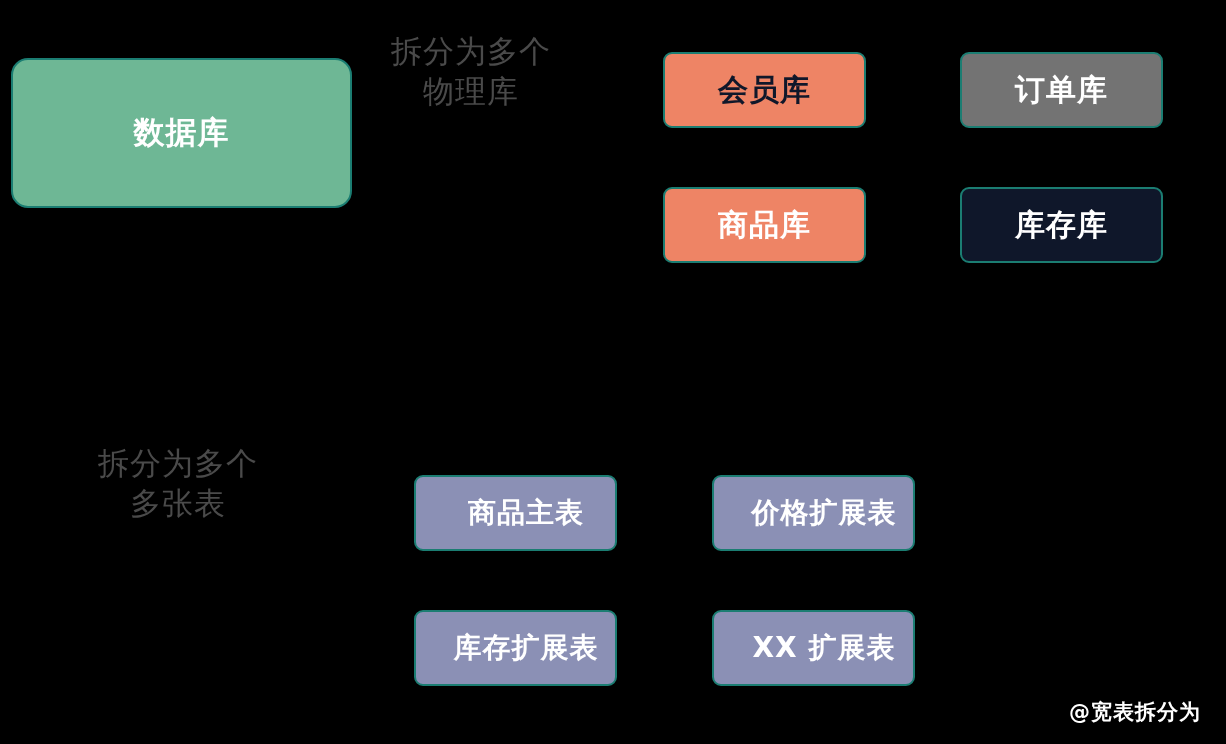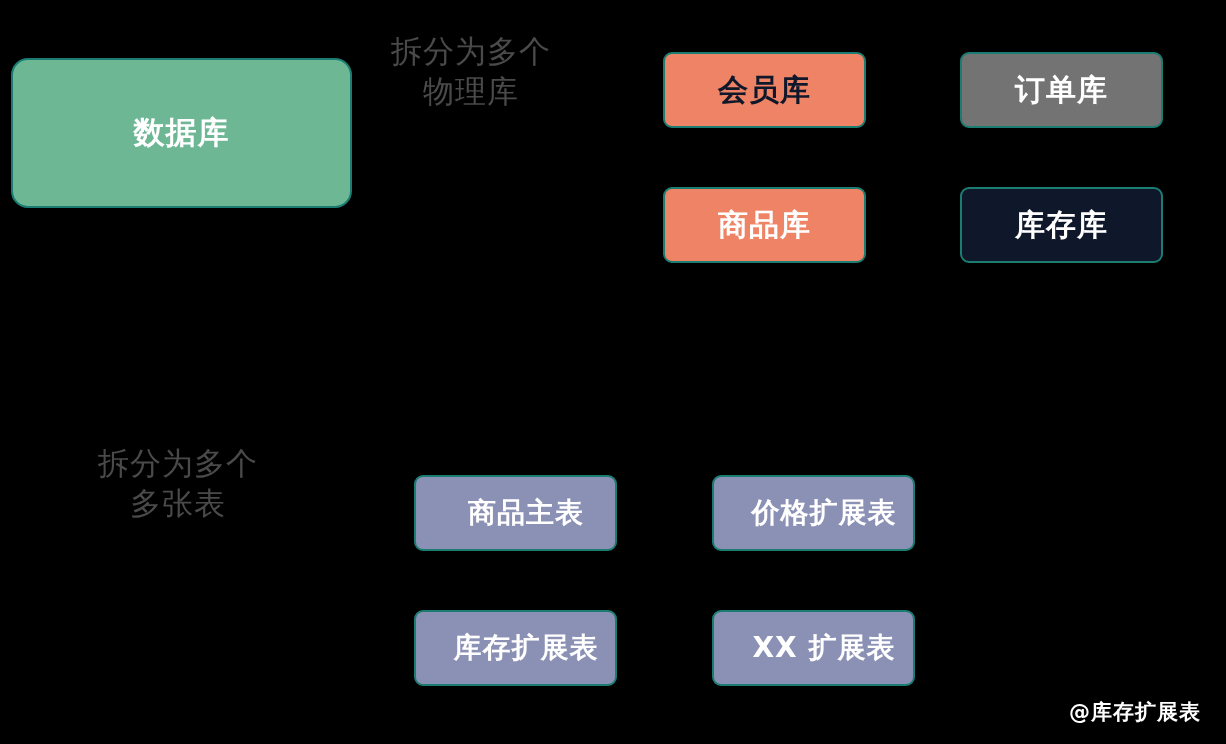--- a/index.html
+++ b/index.html
@@ -81,15 +81,15 @@
   <div class="node phys-db" style="left: 960px; top: 187px; width: 203px; height: 76px; background: #0f172a; border-color: rgb(27, 125, 114); color: rgb(255, 255, 255);">库存库</div>
 
   <div class="node table-node" style="left: 414px; top: 475px; width: 203px; height: 76px; background: rgb(139, 144, 181); border-color: rgb(27, 125, 114); color: rgb(255, 255, 255);">商品主表</div>
 
   <div class="node table-node" style="left: 414px; top: 610px; width: 203px; height: 76px; background: rgb(139, 144, 181); border-color: rgb(27, 125, 114); color: rgb(255, 255, 255);">库存扩展表</div>
 
   <div class="node table-node" style="left: 712px; top: 475px; width: 203px; height: 76px; background: rgb(139, 144, 181); border-color: rgb(27, 125, 114); color: rgb(255, 255, 255);">价格扩展表</div>
 
   <div class="node table-node" style="left: 712px; top: 610px; width: 203px; height: 76px; background: rgb(139, 144, 181); border-color: rgb(27, 125, 114); color: rgb(255, 255, 255);">XX 扩展表</div>
 
-  <div class="watermark" style="left: 1069px; top: 698px; color: rgb(255, 255, 255);">@库存扩展表</div>
+  <div class="watermark" style="left: 1069px; top: 698px; color: rgb(255, 255, 255);">@宽表拆分为</div>
 
 </div>
 
 </body></html>

